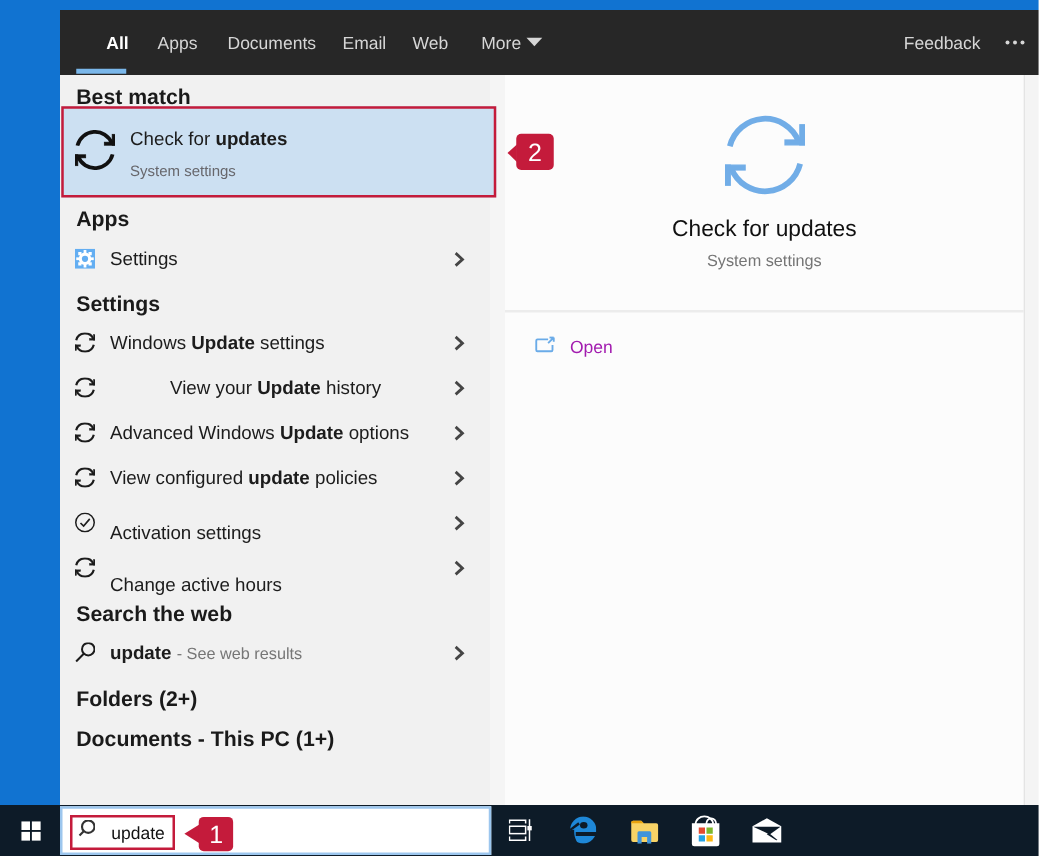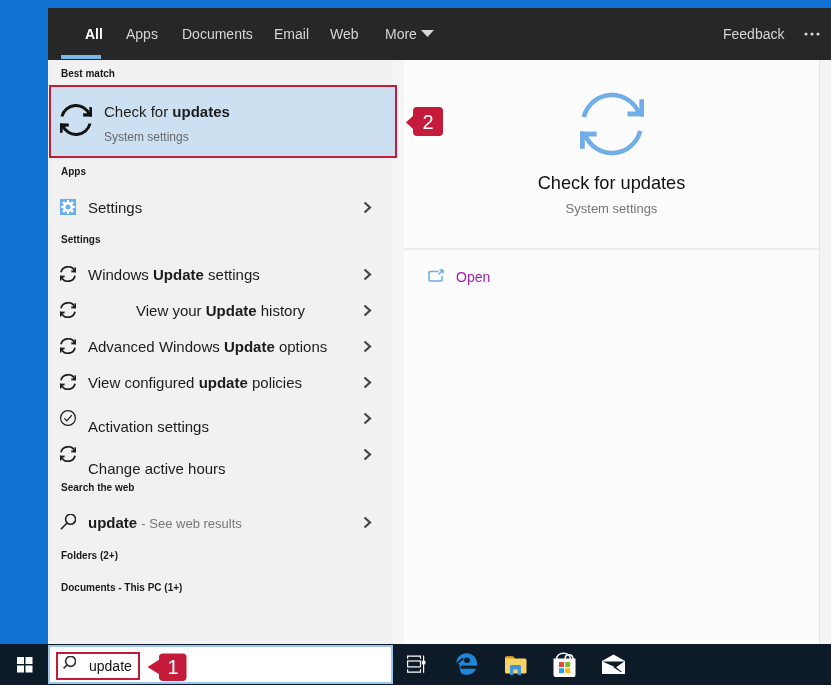--- a/index.html
+++ b/index.html
@@ -1,19 +1,19 @@
 <!DOCTYPE html>
 <html><head>
 <meta charset="utf-8">
 <style>
   * { margin:0; padding:0; box-sizing:border-box; }
   html,body { width:831px; height:685px; overflow:hidden; }
   body { font-family:"Liberation Sans", sans-serif; position:relative; background:#fcfcfc; }
   .abs { position:absolute; }
-  .hdr { font-size:10px; font-weight:bold; color:#1a1a1a; }
+  .hdr { font-size:17px; font-weight:bold; color:#1a1a1a; }
   .rowtxt { font-size:15px; color:#1c1c1c; }
 </style>
 </head>
 <body>
 
 <div class="abs" style="left:0;top:0;width:831px;height:8px;background:#1173d1"></div>
 <div class="abs" style="left:0;top:8px;width:48px;height:636px;background:#1173d1"></div>
 
 <div class="abs" style="left:48px;top:8px;width:783px;height:52px;background:#272727"></div>
 <div class="abs" style="left:61px;top:55px;width:40px;height:4px;background:#7ab7ea"></div>

